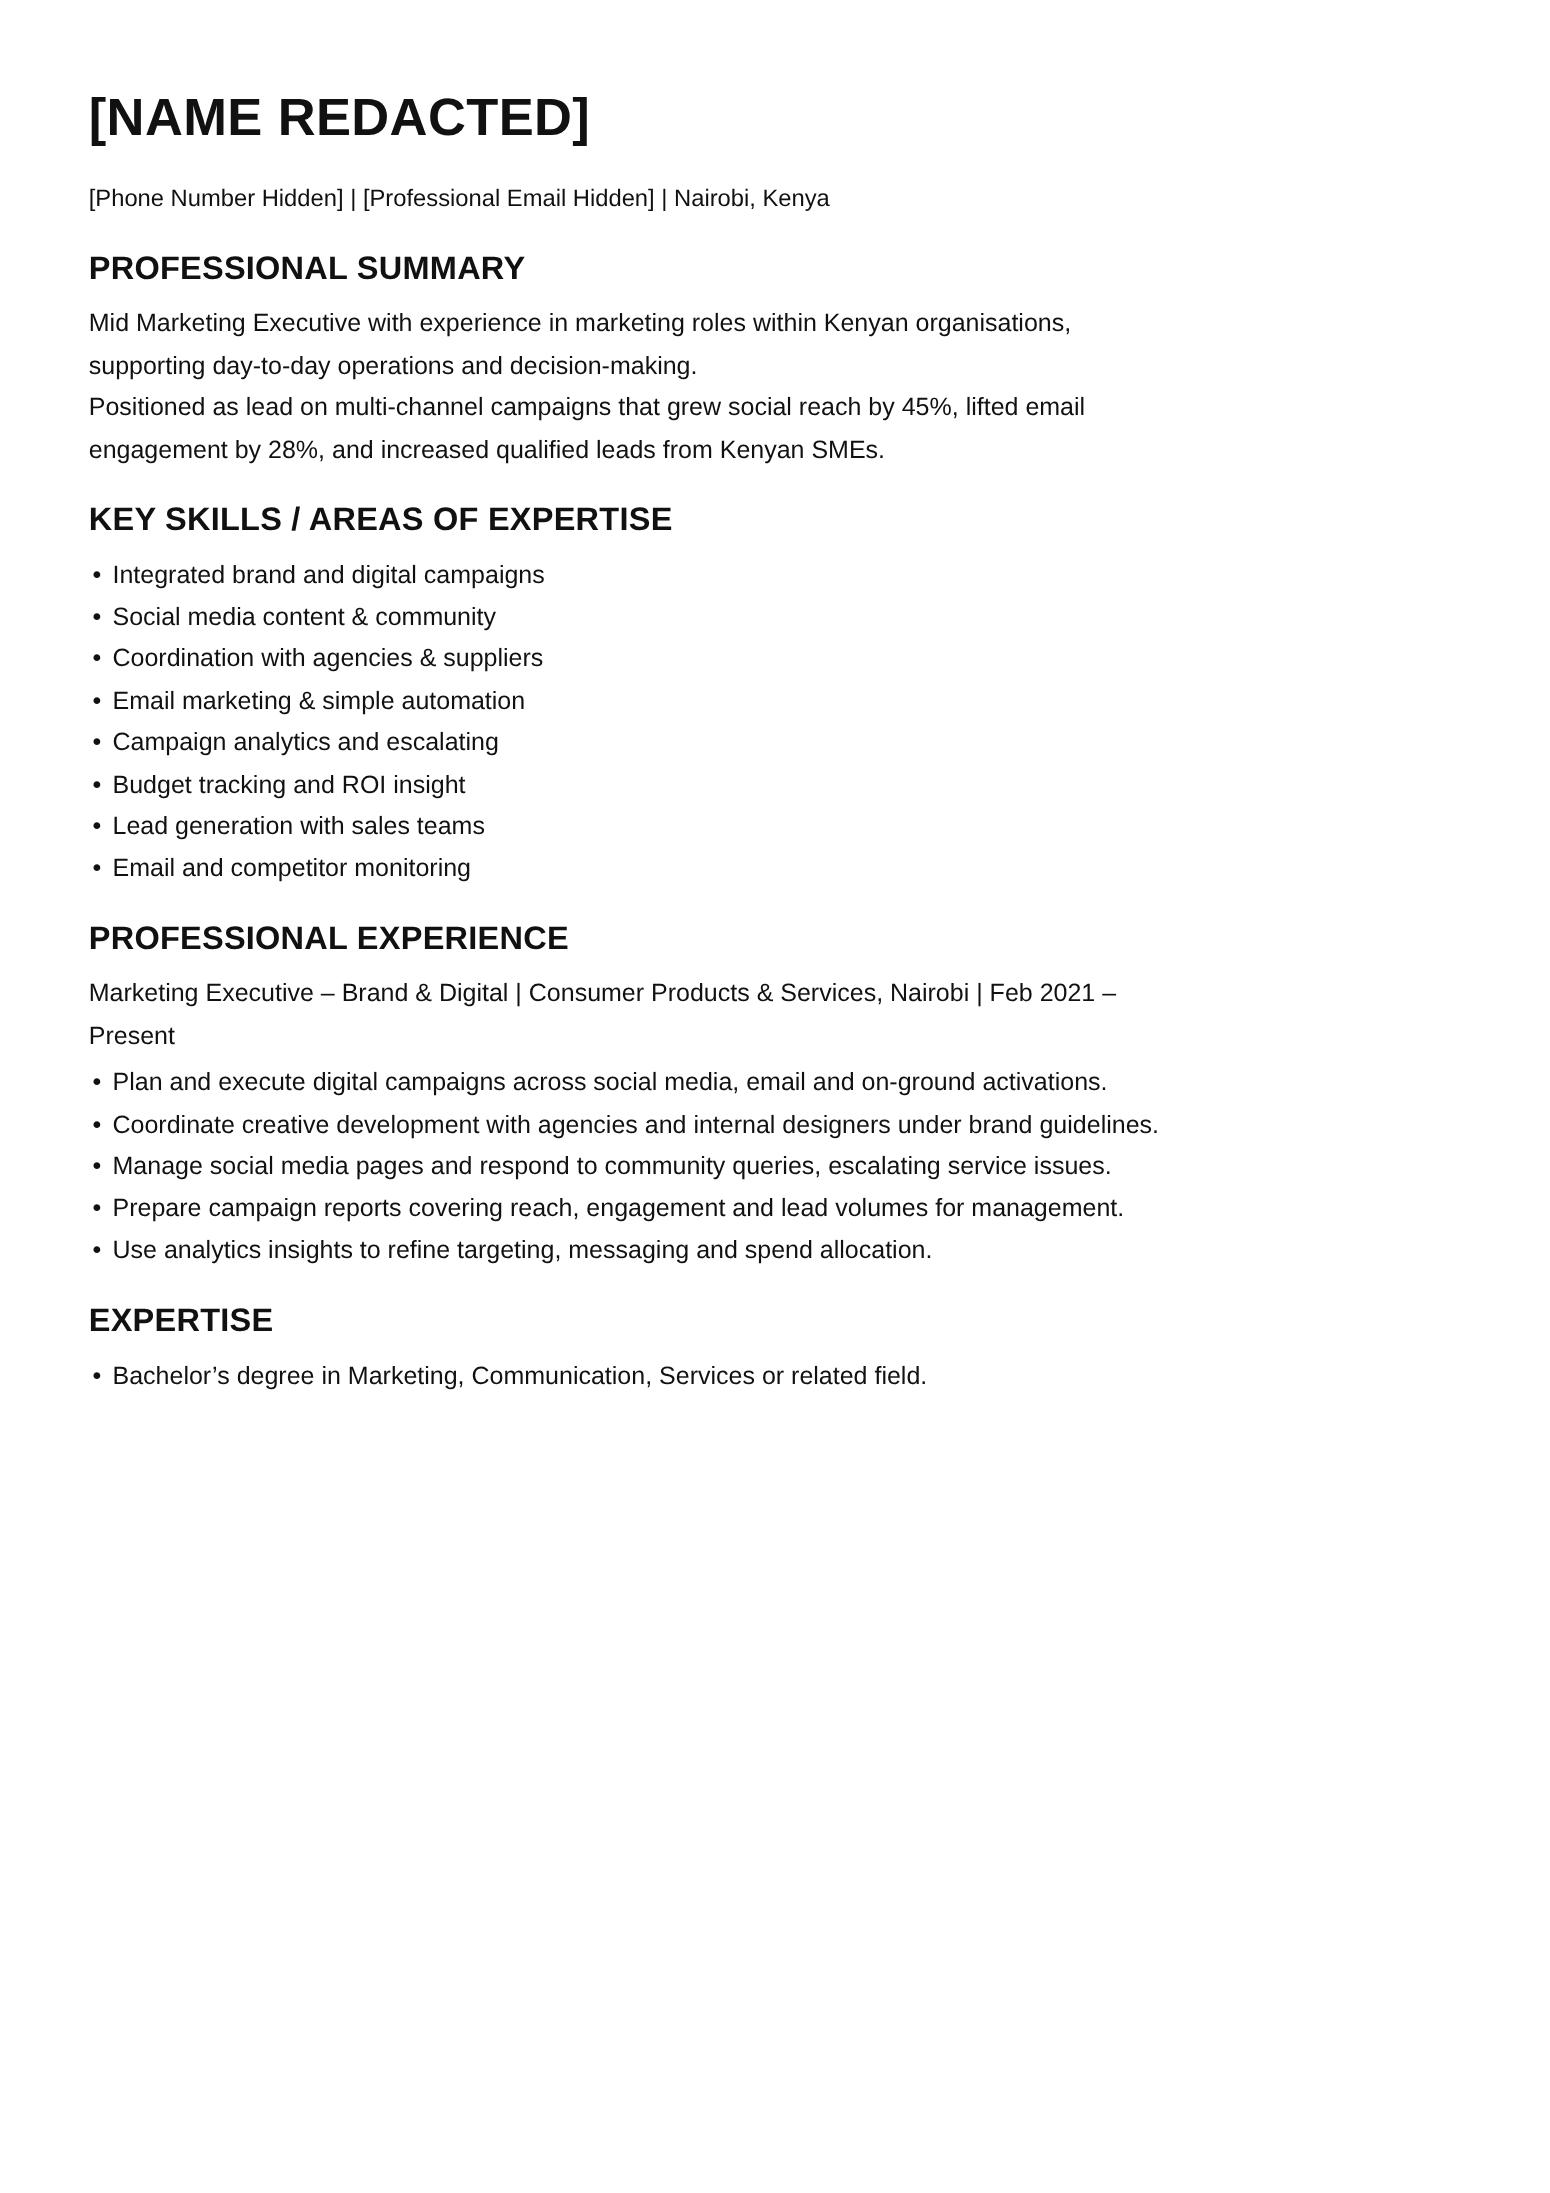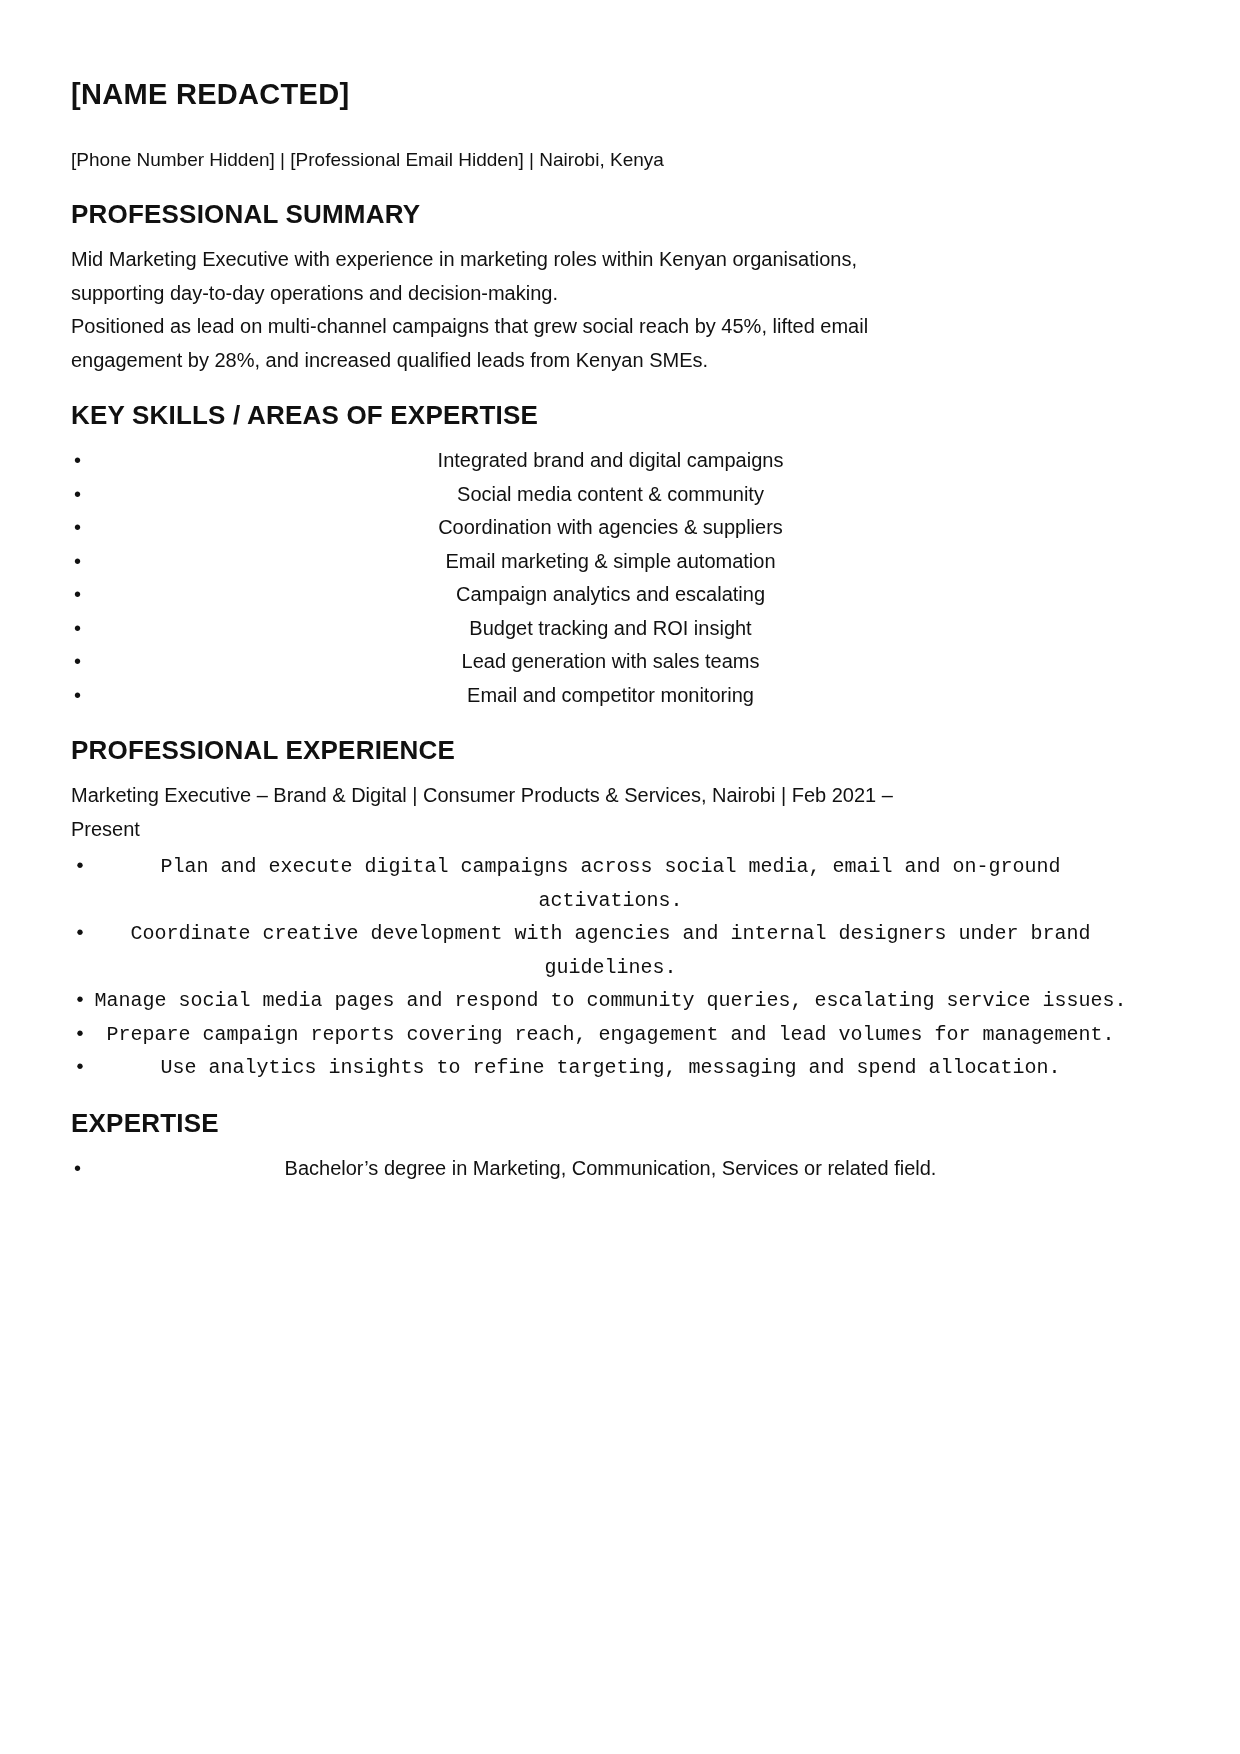--- a/index.html
+++ b/index.html
@@ -12,21 +12,21 @@
     width: 1240px;
     height: 1754px;
     box-sizing: border-box;
     background: #ffffff;
     color: #111111;
     font-family: "Liberation Sans", sans-serif;
     padding: 74px 90px 40px 71px;
     overflow: hidden;
   }
   .candidate-name {
-    font-size: 29px;
+    font-size: 42px;
     font-weight: 700;
     line-height: 40px;
     margin: 0;
     letter-spacing: 0.3px;
   }
   .contact-line {
     font-size: 19px;
     line-height: 33px;
     margin-top: 29px;
   }
@@ -42,21 +42,20 @@
     line-height: 33.5px;
     margin: 0;
     white-space: pre-line;
     max-width: 1060px;
   }
   ul.bullet-list {
     list-style: none;
     margin: 5px 0 0 0;
     padding: 0;
     max-width: 1060px;
-    text-align: center;
   }
   ul.bullet-list li {
     position: relative;
     font-size: 20px;
     line-height: 33.5px;
     padding-left: 19px;
   }
   ul.bullet-list li::before {
     content: "\2022";
     position: absolute;
@@ -91,21 +90,21 @@
     <li>Budget tracking and ROI insight</li>
     <li>Lead generation with sales teams</li>
     <li>Email and competitor monitoring</li>
   </ul>
 
   <h2 class="section-heading">PROFESSIONAL EXPERIENCE</h2>
 
   <p class="body-text">Marketing Executive – Brand &amp; Digital | Consumer Products &amp; Services, Nairobi | Feb 2021 –
 Present</p>
 
-  <ul class="bullet-list" style="margin-top:4px;font-family:Liberation Mono, monospace;">
+  <ul class="bullet-list" style="margin-top:4px;">
     <li>Plan and execute digital campaigns across social media, email and on-ground activations.</li>
     <li>Coordinate creative development with agencies and internal designers under brand guidelines.</li>
     <li>Manage social media pages and respond to community queries, escalating service issues.</li>
     <li>Prepare campaign reports covering reach, engagement and lead volumes for management.</li>
     <li>Use analytics insights to refine targeting, messaging and spend allocation.</li>
   </ul>
 
   <h2 class="section-heading">EXPERTISE</h2>
 
   <ul class="bullet-list">

